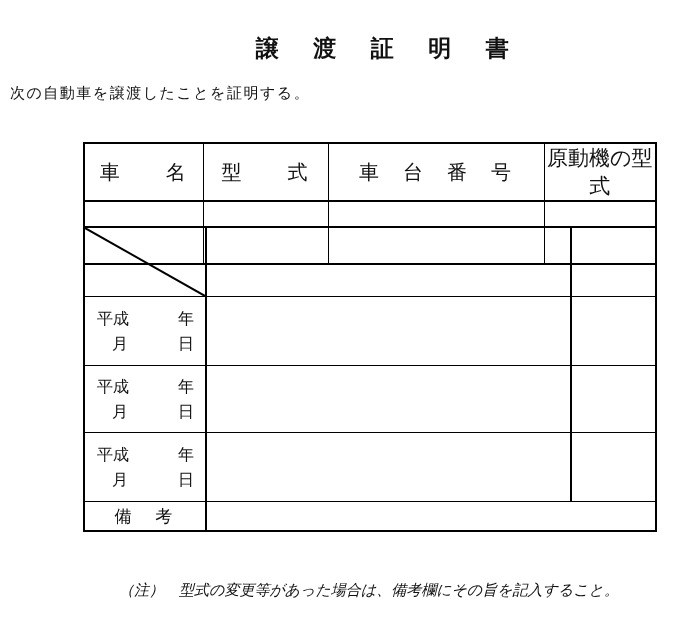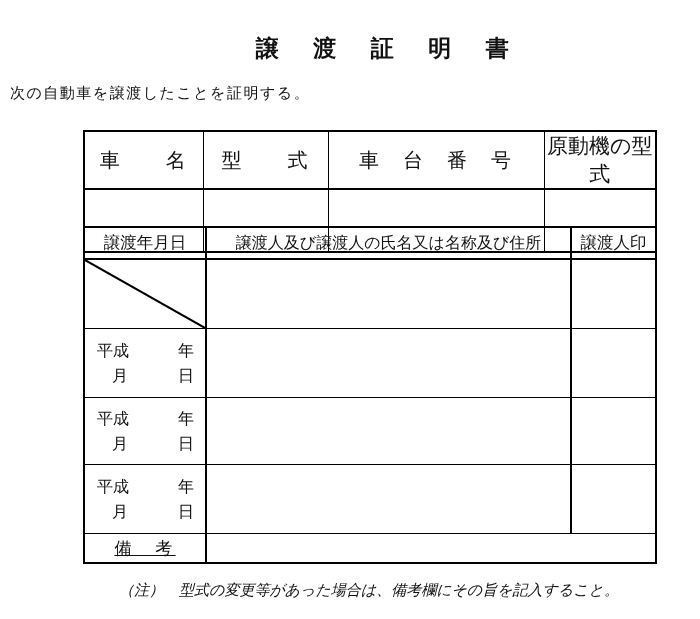--- a/index.html
+++ b/index.html
@@ -22,32 +22,32 @@
     position: absolute; left: 83px;
     border-collapse: collapse; table-layout: fixed;
     width: 572px; border: 2.5px solid #000;
   }
   th, td {
     border: 1.5px solid #000; padding: 0;
     font-weight: normal; overflow: hidden;
     vertical-align: middle; text-align: center;
   }
   
-  .t1 { top: 130px; border-radius: 32px; }
+  .t1 { top: 142px; border-radius: 32px; }
   .t1 .hrow th { height: 27px; font-size: 20px; letter-spacing: 0.1em; border-bottom-width: 2px; }
   .t1 .hrow th.small { font-size: 21px; letter-spacing: 0; }
   .t1 .drow td { height: 61px; }
   
   .t2 { top: 226px; }
   .t2 th, .t2 td { border-left-width: 2px; border-right-width: 2px; }
   .t2 .hrow th { height: 30px; font-size: 16.5px; border-bottom-width: 2px; }
   .t2 .hrow th.mid { font-size: 16px; }
   .t2 .r-tall td { height: 68px; }
   .t2 .r-mid td  { height: 66px; }
-  .t2 .r-remarks td { height: 28px; text-decoration: underline; }
+  .t2 .r-remarks td { height: 28px; }
   .diag-cell { position: relative; }
   .diag-cell svg { position: absolute; left: 0; top: 0; width: 100%; height: 100%; display: block; }
   .date-cell { font-size: 16px; }
   .date-lines { display: flex; flex-direction: column; justify-content: center; height: 100%; line-height: 25px; }
   .date-l1 { display: flex; justify-content: space-between; padding: 0 11px 0 12px; }
   .date-l2 { display: flex; justify-content: space-between; padding: 0 11px 0 27px; }
   .remarks-label { font-size: 17px; letter-spacing: 0.2em; }
   .footnote {
     position: absolute; left: 83px; top: 581px; width: 572px; margin: 0;
     text-align: center; font-size: 15px; white-space: nowrap; font-style: italic;
@@ -82,25 +82,20 @@
   </tbody>
 </table>
 
 <table class="t2">
   <colgroup>
     <col style="width:122px">
       <col style="width:365px">
       <col style="width:85px">
   </colgroup>
   <tbody>
-  <tr class="hrow">
-    <th>譲渡年月日</th>
-    <th class="mid">譲渡人及び譲渡人の氏名又は名称及び住所</th>
-    <th>譲渡人印</th>
-  </tr>
 
   <tr class="r-tall">
     <td class="diag-cell">
       <svg viewBox="0 0 100 100" preserveAspectRatio="none">
         <line x1="0" y1="0" x2="100" y2="100" stroke="#000" stroke-width="2" vector-effect="non-scaling-stroke"></line>
       </svg>
     </td>
     <td></td>
     <td></td>
   </tr>

